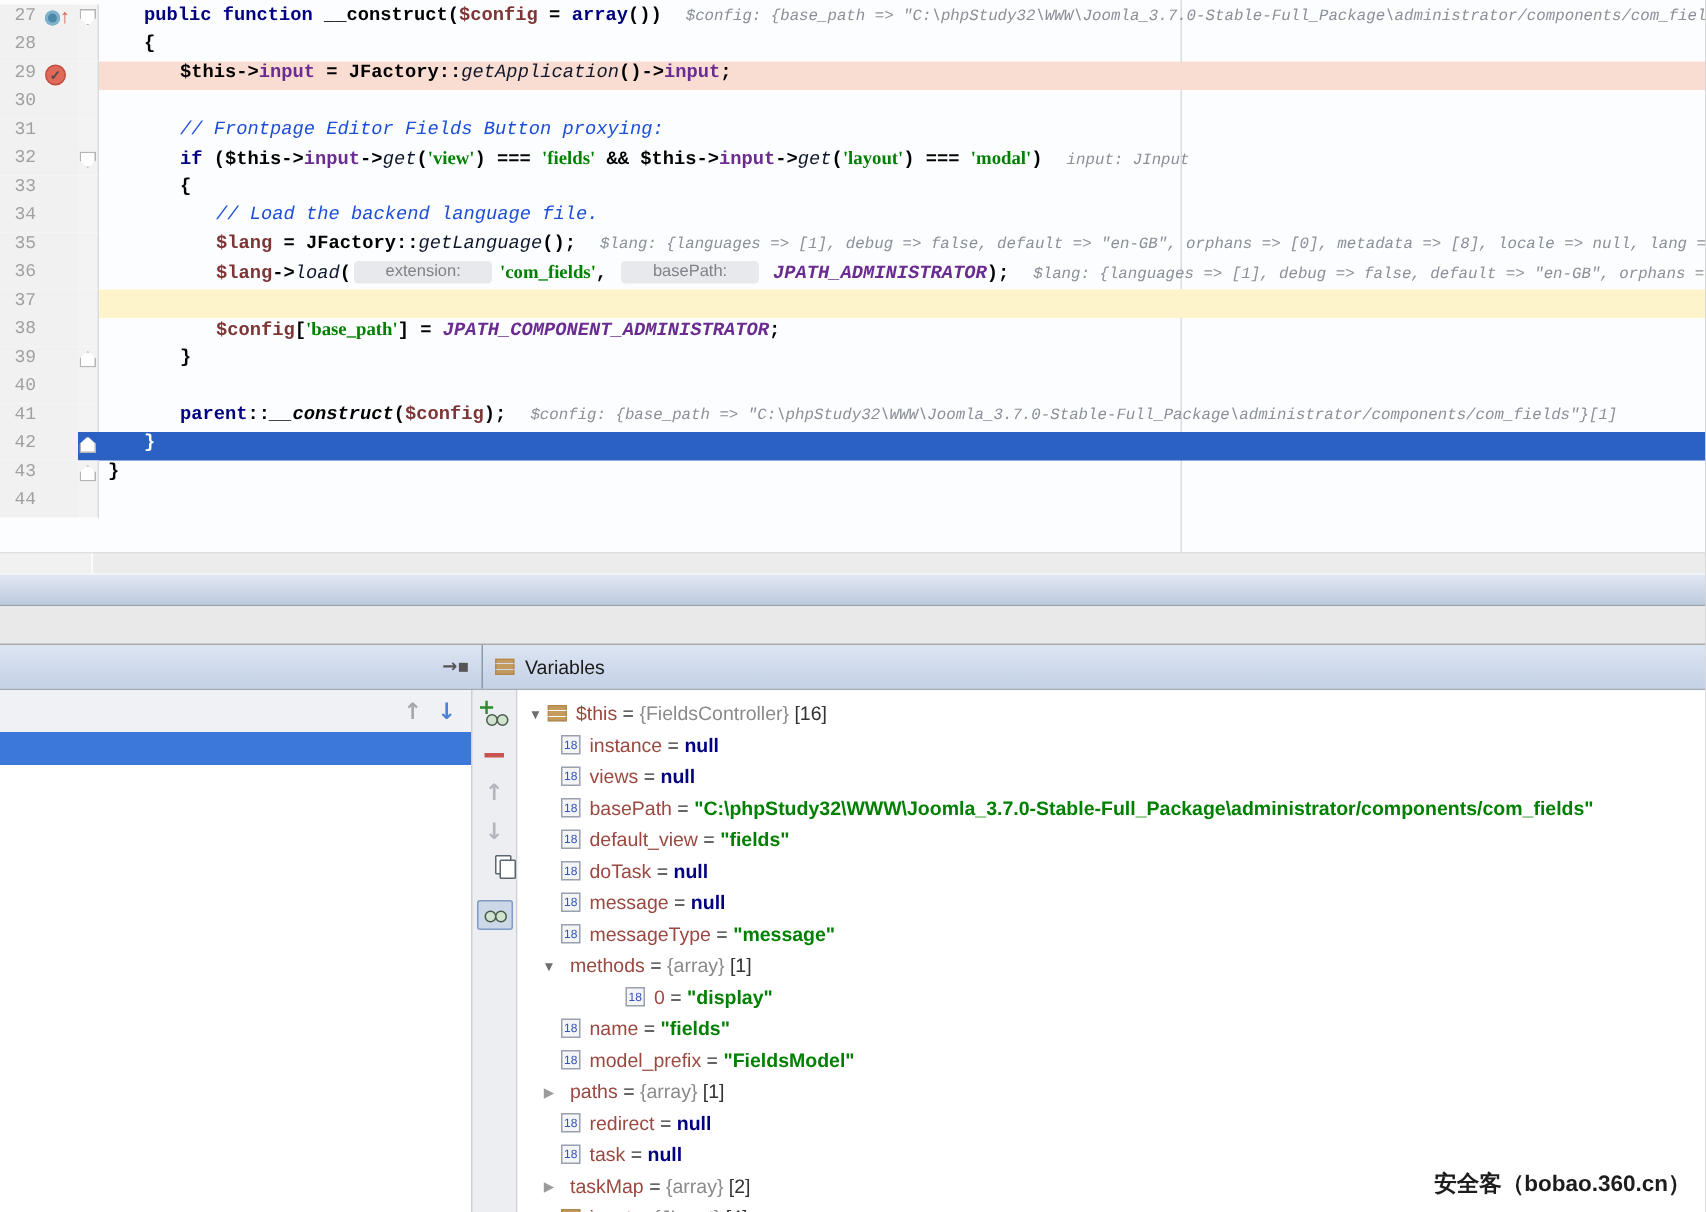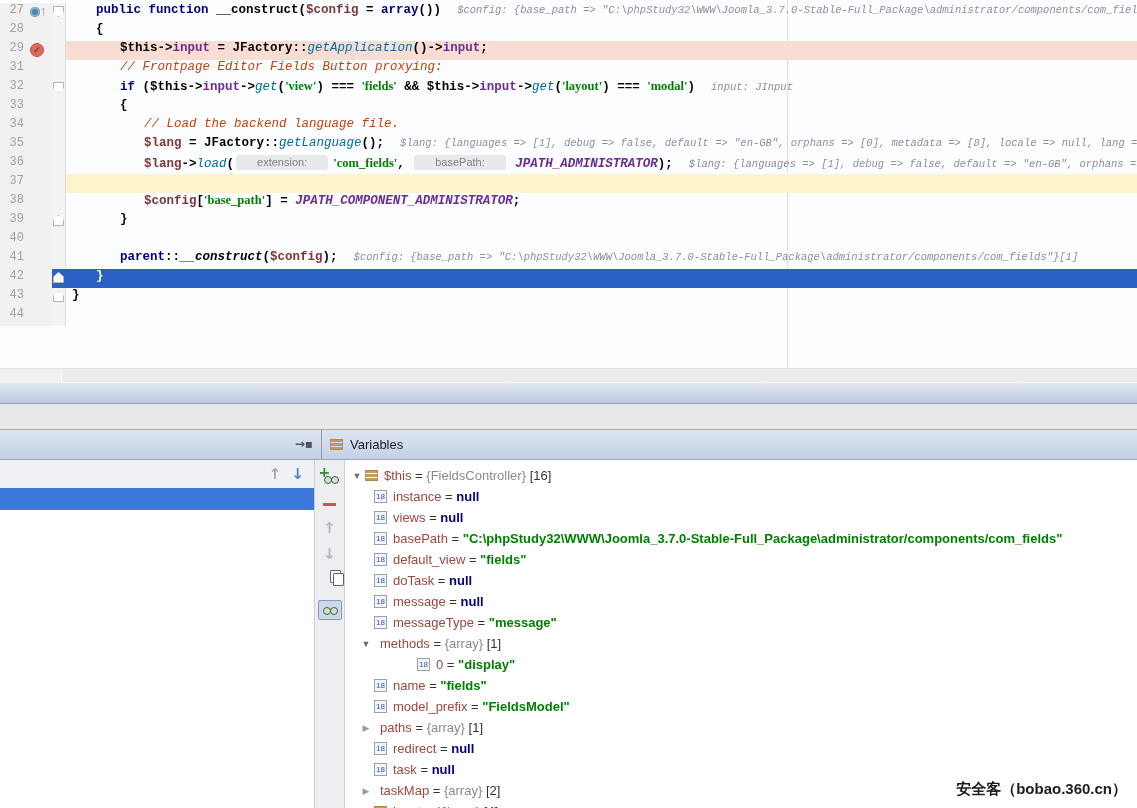--- a/index.html
+++ b/index.html
@@ -20,23 +20,23 @@
   .row.exec .codecell, .row.exec .fold { background:#2a61c2; border-right-color:#2a61c2; }
   .row.exec .codecell { color:#fff; }
 
   .kw { color:#000080; font-weight:700; }
   .fn { color:#000; font-weight:700; }
   .fni { color:#000; font-weight:700; font-style:italic; }
   .var { color:#7d3535; font-weight:700; }
   .tvar { color:#000; font-weight:700; }
   .fld { color:#6a2c91; font-weight:700; }
   .str { color:#008000; font-weight:700;font-family:Liberation Serif, serif; }
-  .cmt { color:#c2410c; font-weight:400; font-style:italic; }
+  .cmt { color:#1d4ed8; font-weight:400; font-style:italic; }
   .con { color:#6a2c91; font-weight:700; font-style:italic; }
-  .mth { color:#0369a1; font-weight:400; font-style:italic; }
+  .mth { color:#0f172a; font-weight:400; font-style:italic; }
   .pln { color:#000; }
   .exec-t { color:#fff; }
   .ph { display:inline-block; background:#e7e9ed; color:#7f8288; border-radius:3px; padding:0 21px; margin:0 2px;
         font:400 11px "Liberation Sans", sans-serif; font-style:normal; line-height:15px; vertical-align:1px; }
   .hint { color:#8a8f98; font:400 italic 10.5px "Liberation Mono", monospace; margin-left:16px; }
 
   
   .ov-dot { position:absolute; left:2px; top:4px; width:10px; height:10px; border-radius:50%;
             background:#4a87a8; box-shadow:inset 0 0 0 2px #7fb3cc; }
   .ov-arrow { position:absolute; left:12px; top:0; color:#d4604f; font:700 13px "Liberation Sans", sans-serif; }
@@ -111,20 +111,21 @@
 <body>
 
 <div class="screen">
 
   <div class="editor">
     <div class="margin-guide"></div>
     <div class="lines" id="lines">
         <div class="row"><span class="num">27</span><span class="gicon"><span class="ov-dot"></span><span class="ov-arrow">↑</span></span><span class="fold"><span class="fm down"></span></span><span class="codecell" style="padding-left: 30px;"><span class="kw">public function </span><span class="fn">__construct</span><span class="pln">(</span><span class="var">$config</span><span class="pln"> = </span><span class="kw">array</span><span class="pln">())</span><span class="hint">$config: {base_path =&gt; "C:\phpStudy32\WWW\Joomla_3.7.0-Stable-Full_Package\administrator/components/com_fields"}[1]</span></span></div>
         <div class="row"><span class="num">28</span><span class="gicon"></span><span class="fold"></span><span class="codecell" style="padding-left: 30px;"><span class="pln">{</span></span></div>
         <div class="row bp"><span class="num">29</span><span class="gicon"><span class="bpt">✓</span></span><span class="fold"></span><span class="codecell" style="padding-left: 54px;"><span class="tvar">$this</span><span class="pln">-&gt;</span><span class="fld">input</span><span class="pln"> = JFactory::</span><span class="mth">getApplication</span><span class="pln">()-&gt;</span><span class="fld">input</span><span class="pln">;</span></span></div>
+        <div class="row"><span class="num">30</span><span class="gicon"></span><span class="fold"></span><span class="codecell" style="padding-left: 54px;"></span></div>
         <div class="row"><span class="num">31</span><span class="gicon"></span><span class="fold"></span><span class="codecell" style="padding-left: 54px;"><span class="cmt">// Frontpage Editor Fields Button proxying:</span></span></div>
         <div class="row"><span class="num">32</span><span class="gicon"></span><span class="fold"><span class="fm down"></span></span><span class="codecell" style="padding-left: 54px;"><span class="kw">if </span><span class="pln">(</span><span class="tvar">$this</span><span class="pln">-&gt;</span><span class="fld">input</span><span class="pln">-&gt;</span><span class="mth">get</span><span class="pln">(</span><span class="str">'view'</span><span class="pln">) === </span><span class="str">'fields'</span><span class="pln"> &amp;&amp; </span><span class="tvar">$this</span><span class="pln">-&gt;</span><span class="fld">input</span><span class="pln">-&gt;</span><span class="mth">get</span><span class="pln">(</span><span class="str">'layout'</span><span class="pln">) === </span><span class="str">'modal'</span><span class="pln">)</span><span class="hint">input: JInput</span></span></div>
         <div class="row"><span class="num">33</span><span class="gicon"></span><span class="fold"></span><span class="codecell" style="padding-left: 54px;"><span class="pln">{</span></span></div>
         <div class="row"><span class="num">34</span><span class="gicon"></span><span class="fold"></span><span class="codecell" style="padding-left: 78px;"><span class="cmt">// Load the backend language file.</span></span></div>
         <div class="row"><span class="num">35</span><span class="gicon"></span><span class="fold"></span><span class="codecell" style="padding-left: 78px;"><span class="var">$lang</span><span class="pln"> = JFactory::</span><span class="mth">getLanguage</span><span class="pln">();</span><span class="hint">$lang: {languages =&gt; [1], debug =&gt; false, default =&gt; "en-GB", orphans =&gt; [0], metadata =&gt; [8], locale =&gt; null, lang =&gt; "en-GB", paths</span></span></div>
         <div class="row"><span class="num">36</span><span class="gicon"></span><span class="fold"></span><span class="codecell" style="padding-left: 78px;"><span class="var">$lang</span><span class="pln">-&gt;</span><span class="mth">load</span><span class="pln">(</span><span class="ph">extension:</span><span class="str"> 'com_fields'</span><span class="pln">, </span><span class="ph">basePath:</span><span class="con"> JPATH_ADMINISTRATOR</span><span class="pln">);</span><span class="hint">$lang: {languages =&gt; [1], debug =&gt; false, default =&gt; "en-GB", orphans =&gt; [0], metadata =&gt; [8]</span></span></div>
         <div class="row yellow"><span class="num">37</span><span class="gicon"></span><span class="fold"></span><span class="codecell" style="padding-left: 78px;"></span></div>
         <div class="row"><span class="num">38</span><span class="gicon"></span><span class="fold"></span><span class="codecell" style="padding-left: 78px;"><span class="var">$config</span><span class="pln">[</span><span class="str">'base_path'</span><span class="pln">] = </span><span class="con">JPATH_COMPONENT_ADMINISTRATOR</span><span class="pln">;</span></span></div>
         <div class="row"><span class="num">39</span><span class="gicon"></span><span class="fold"><span class="fm up"></span></span><span class="codecell" style="padding-left: 54px;"><span class="pln">}</span></span></div>
         <div class="row"><span class="num">40</span><span class="gicon"></span><span class="fold"></span><span class="codecell" style="padding-left: 54px;"></span></div>

